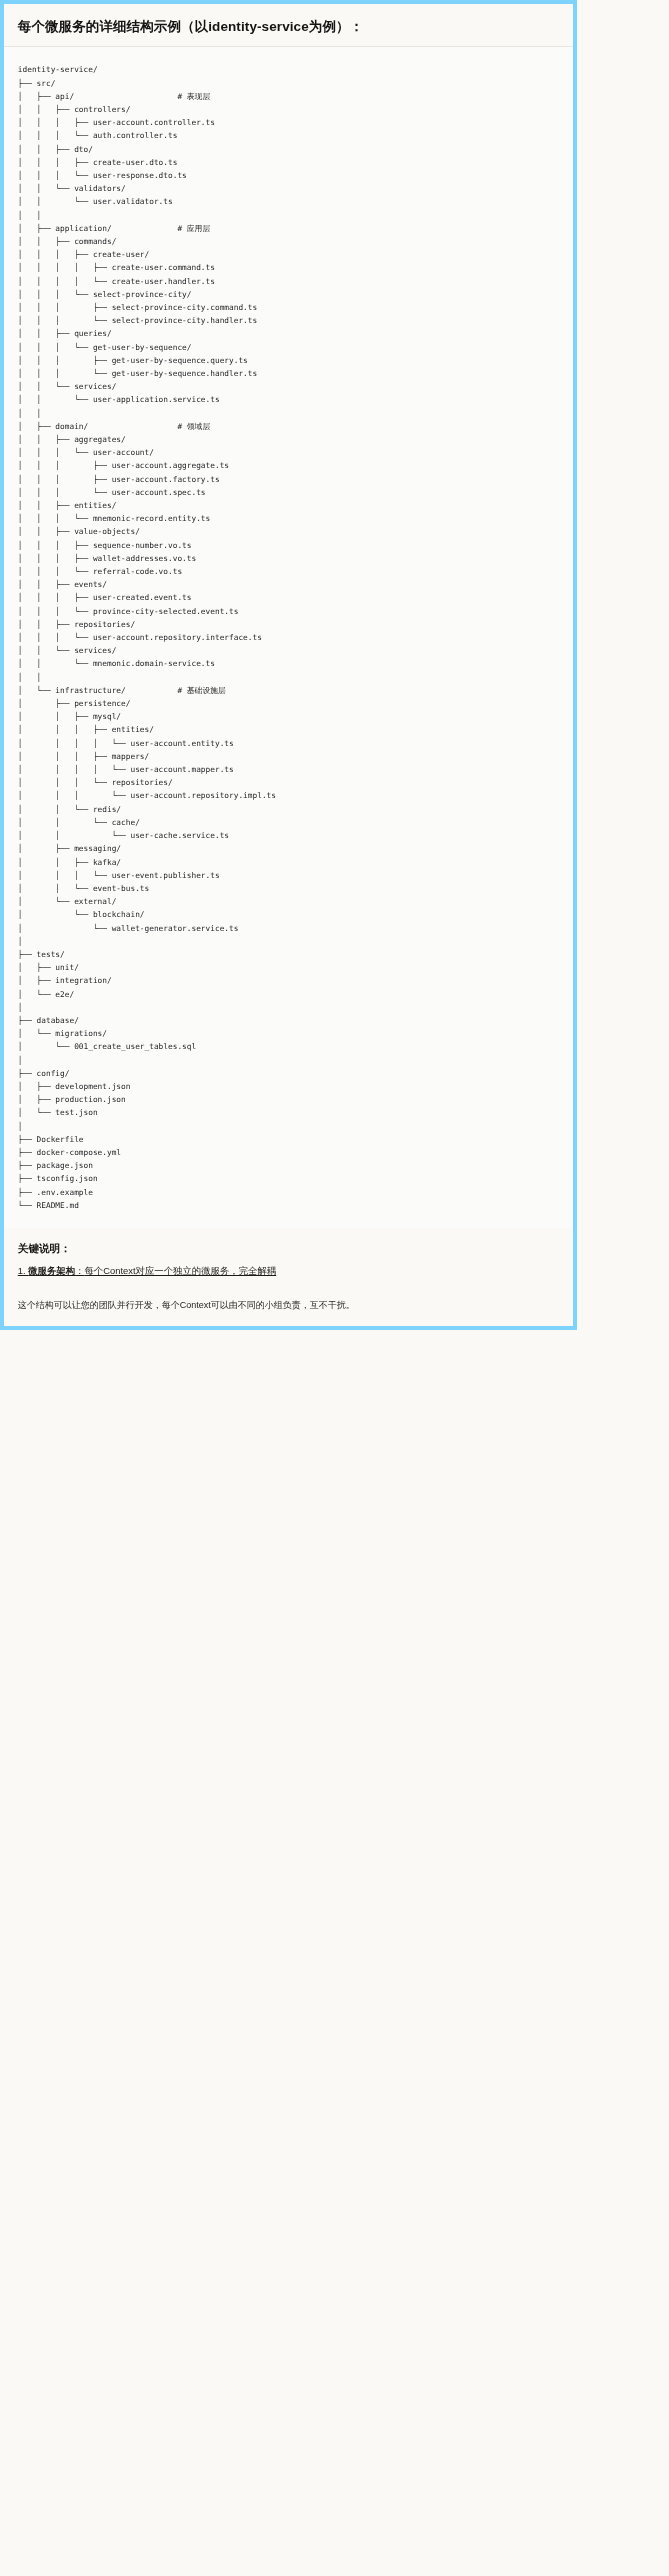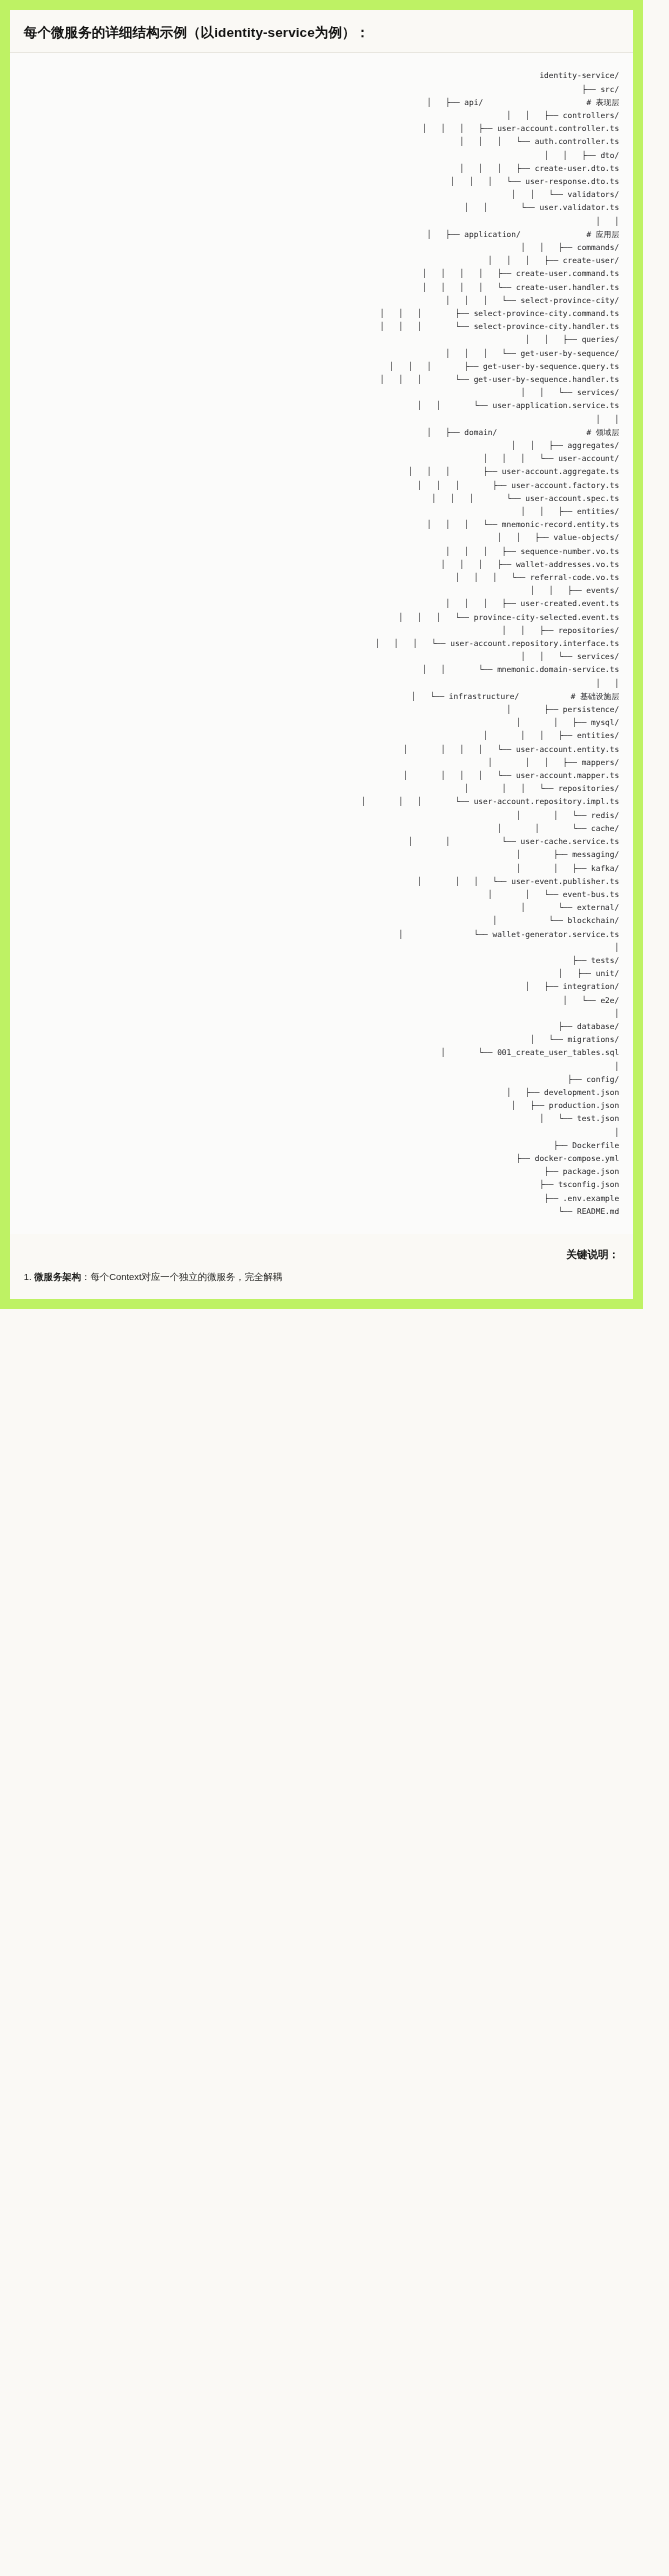--- a/index.html
+++ b/index.html
@@ -8,24 +8,24 @@
     padding: 0;
     background: #faf9f5;
   }
   body {
     width: 669px;
     font-family: "Liberation Sans", "DejaVu Sans", sans-serif;
     color: #1a1a18;
     -webkit-font-smoothing: antialiased;
   }
   .page {
-    width: 643px;
+    width: 577px;
     box-sizing: border-box;
-    padding: 10px;
-    background: #bef264;
+    padding: 4px;
+    background: #7dd3fc;
     position: relative;
   }
 
   
   .heading-block {
     padding: 13.8px 13.8px 10px 13.8px;
     background: #faf9f5;
   }
   .heading {
     font-size: 13.5px;
@@ -50,43 +50,42 @@
   }
   pre.tree {
     margin: 0;
     font-family: "DejaVu Sans Mono", "Liberation Mono", monospace;
     font-size: 7.8px;
     line-height: 13.2px;
     color: #27272a;
     white-space: pre;
     tab-size: 4;
     letter-spacing: 0px;
-    text-align: right;
   }
   pre.tree .cmt {
     color: #27272a;
   }
 
   
   .keys-block {
     padding: 12.5px 13.8px 3.8px 13.8px;
     background: #faf9f5;
   }
   .keys-title {
     font-size: 10.6px;
     font-weight: bold;
     color: #141413;
     margin: 0 0 8.8px 0;
     line-height: 1.4;
-    text-align: right;
   }
   ol.keys {
     list-style: none;
     margin: 0;
     padding: 0;
+    text-decoration: underline;
   }
   ol.keys li {
     font-size: 9.4px;
     line-height: 1.55;
     color: #1f1f1d;
     margin: 0 0 10px 0;
     padding: 0;
   }
   ol.keys li .num {
     font-weight: normal;
@@ -206,15 +205,16 @@
 <span>└── README.md</span></pre>
   </div>
 
   <div class="keys-block">
     <h2 class="keys-title">关键说明：</h2>
     <ol class="keys">
         <li><span class="num">1. </span><span class="term">微服务架构</span><span>：</span><span class="desc">每个Context对应一个独立的微服务，完全解耦</span></li>
       </ol>
   </div>
 
+  <div class="footer-note">这个结构可以让您的团队并行开发，每个Context可以由不同的小组负责，互不干扰。</div>
 
 </div>
 
 
 </body></html>

